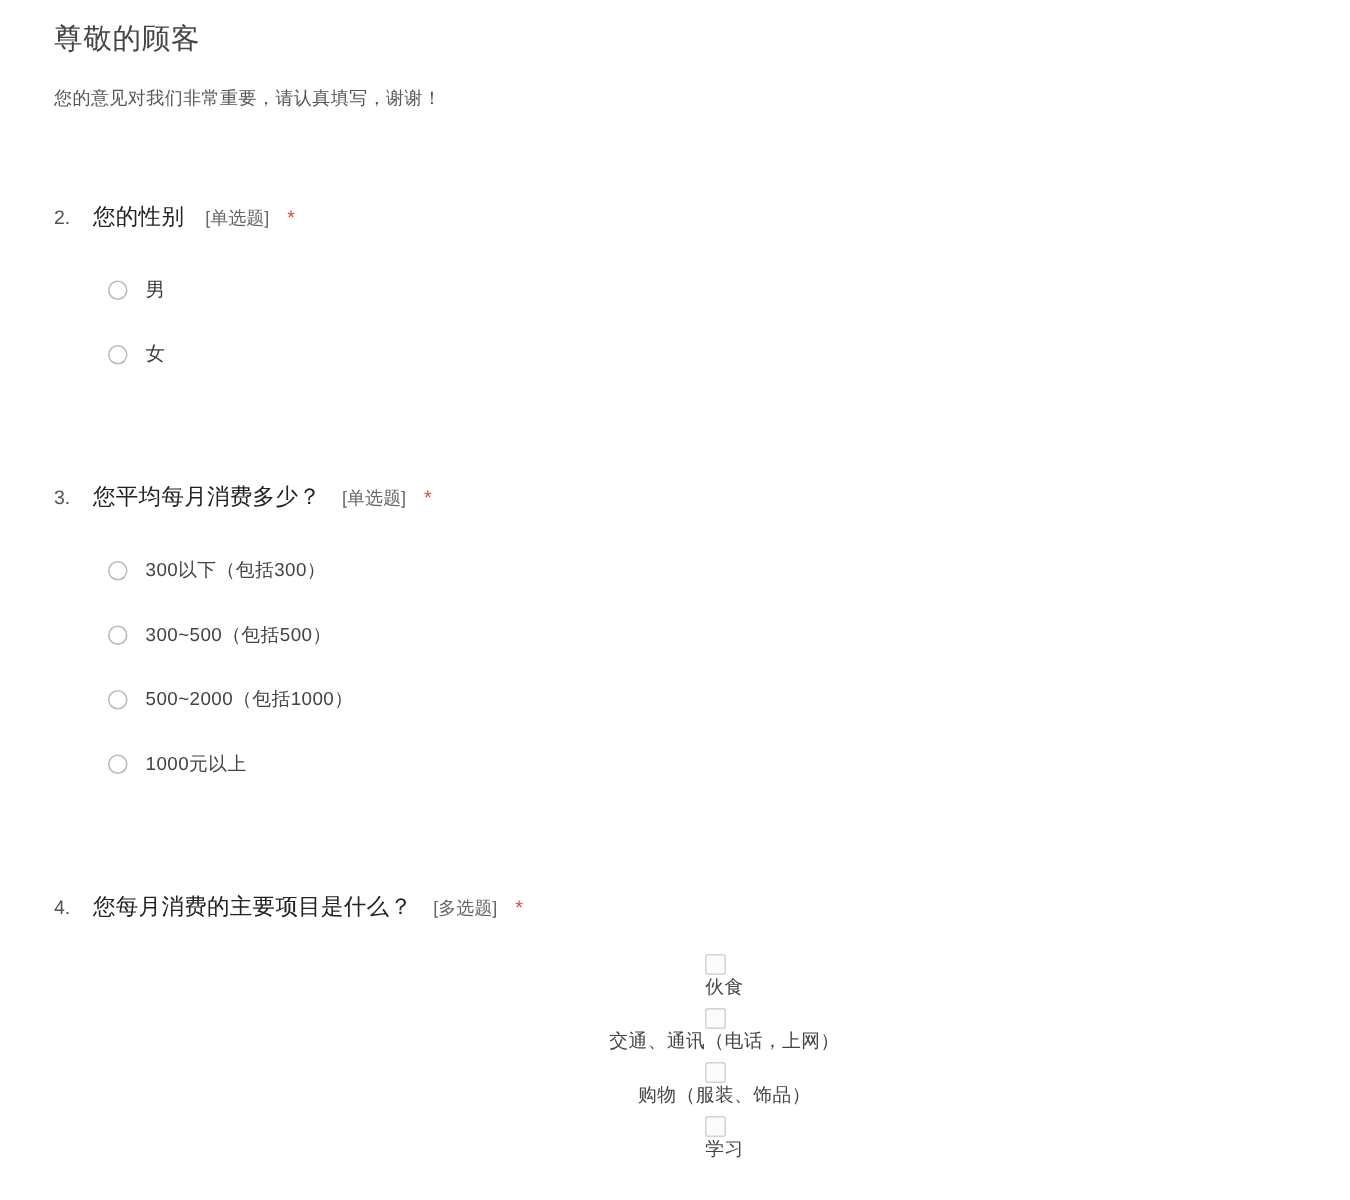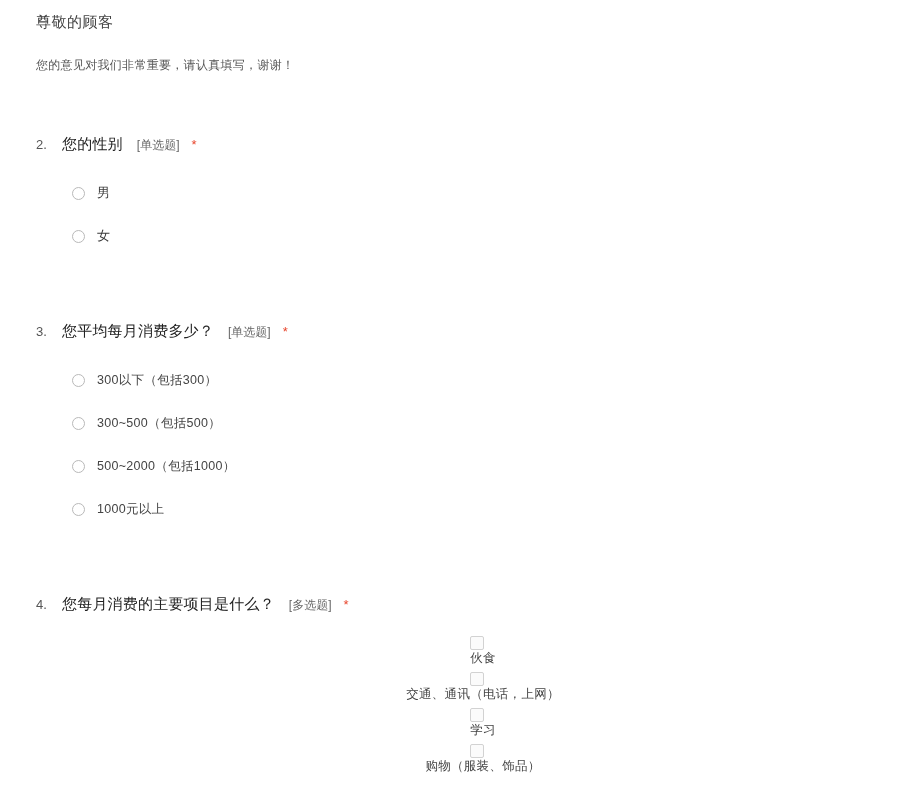--- a/index.html
+++ b/index.html
@@ -18,21 +18,21 @@
     width: 900px;
     height: 800px;
     position: relative;
     box-sizing: border-box;
     padding: 0;
   }
   .survey-title {
     position: absolute;
     left: 36px;
     top: 13px;
-    font-size: 15px;
+    font-size: 19px;
     color: #444444;
     letter-spacing: 0.5px;
   }
   .survey-desc {
     position: absolute;
     left: 36px;
     top: 57px;
     font-size: 12px;
     color: #555555;
     letter-spacing: 0.3px;
@@ -179,22 +179,22 @@
       <div class="option-row checkbox-row">
         <span class="check-mark"></span>
         <span class="option-label small">伙食</span>
       </div>
       <div class="option-row checkbox-row">
         <span class="check-mark"></span>
         <span class="option-label small">交通、通讯（电话，上网）</span>
       </div>
       <div class="option-row checkbox-row">
         <span class="check-mark"></span>
+        <span class="option-label small">购物（服装、饰品）</span>
+      </div>
+      <div class="option-row checkbox-row">
+        <span class="check-mark"></span>
         <span class="option-label small">学习</span>
       </div>
-      <div class="option-row checkbox-row">
-        <span class="check-mark"></span>
-        <span class="option-label small">购物（服装、饰品）</span>
-      </div>
     </div>
   </div>
 
 </div>
 
 </body></html>

